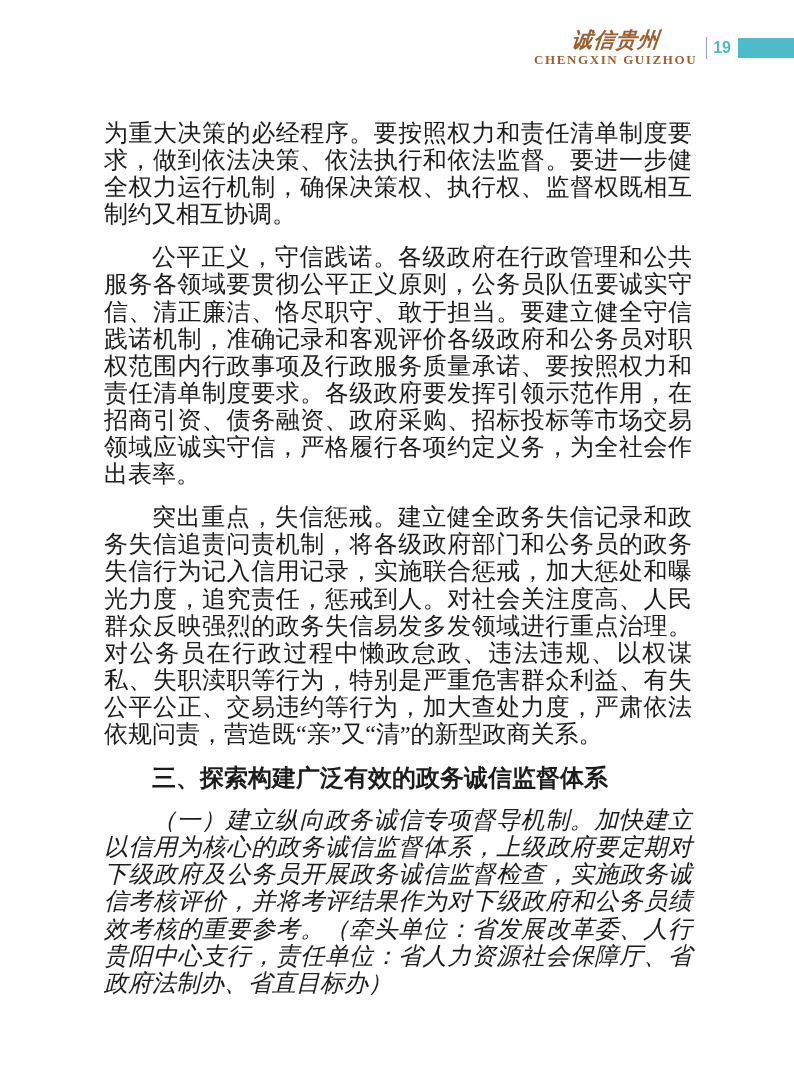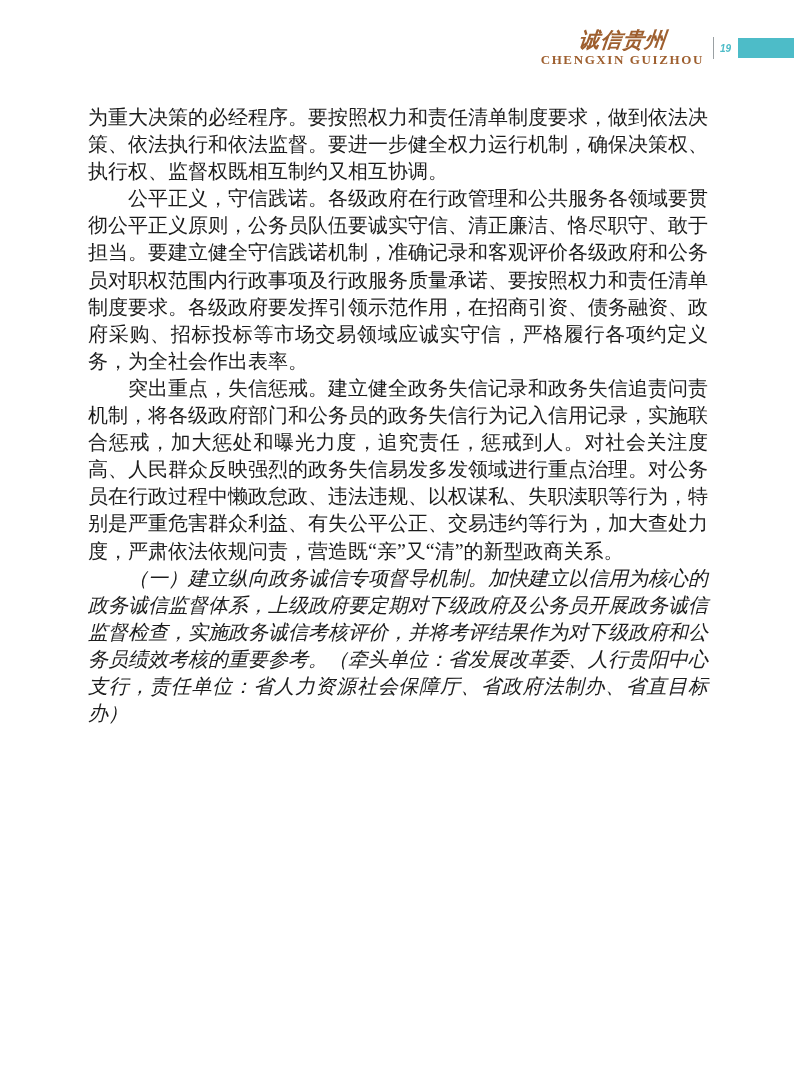--- a/index.html
+++ b/index.html
@@ -49,42 +49,41 @@
   .header-divider {
     width: 1px;
     height: 22px;
     background: #9aa0a3;
     margin: 0 6px 0 2px;
   }
   .page-num {
     color: var(--accent, #4dbcc8);
     font-family: "Liberation Sans", "DejaVu Sans", sans-serif;
     font-weight: bold;
-    font-size: 10px;
+    font-size: 16px;
     margin-right: 7px;
-    font-style: italic;
   }
   .accent-bar {
     width: 56px;
     height: 20px;
     background: var(--accent, #4dbcc8);
   }
 
   
   .content {
     position: absolute;
     left: 88px;
     top: 104px;
     width: 620px;
     color: #1c1c1c;
   }
   .content p, .content h2 {
-    margin: 0;
+    margin: 16px;
     padding: 0;
-    font-size: 20px;
+    font-size: 24px;
     line-height: 27.1px;
     text-align: justify;
     text-justify: inter-character;
     font-weight: normal;
   }
   .para-body { font-family: "Liberation Serif", "DejaVu Serif", serif; }
   .para-indent { text-indent: 2em; }
   .para-heading {
     font-family: "Liberation Sans", "DejaVu Sans", sans-serif;
     font-weight: bold !important;
@@ -108,16 +107,17 @@
     </div>
     <div class="header-divider"></div>
     <div class="page-num">19</div>
     <div class="accent-bar"></div>
   </div>
 
   <div class="content">
       <p class="para-body">为重大决策的必经程序。要按照权力和责任清单制度要求，做到依法决策、依法执行和依法监督。要进一步健全权力运行机制，确保决策权、执行权、监督权既相互制约又相互协调。</p>
       <p class="para-body para-indent">公平正义，守信践诺。各级政府在行政管理和公共服务各领域要贯彻公平正义原则，公务员队伍要诚实守信、清正廉洁、恪尽职守、敢于担当。要建立健全守信践诺机制，准确记录和客观评价各级政府和公务员对职权范围内行政事项及行政服务质量承诺、要按照权力和责任清单制度要求。各级政府要发挥引领示范作用，在招商引资、债务融资、政府采购、招标投标等市场交易领域应诚实守信，严格履行各项约定义务，为全社会作出表率。</p>
       <p class="para-body para-indent">突出重点，失信惩戒。建立健全政务失信记录和政务失信追责问责机制，将各级政府部门和公务员的政务失信行为记入信用记录，实施联合惩戒，加大惩处和曝光力度，追究责任，惩戒到人。对社会关注度高、人民群众反映强烈的政务失信易发多发领域进行重点治理。对公务员在行政过程中懒政怠政、违法违规、以权谋私、失职渎职等行为，特别是严重危害群众利益、有失公平公正、交易违约等行为，加大查处力度，严肃依法依规问责，营造既“亲”又“清”的新型政商关系。</p>
+      <h2 class="para-heading">三、探索构建广泛有效的政务诚信监督体系</h2>
       <p class="para-kaiti">（一）建立纵向政务诚信专项督导机制。加快建立以信用为核心的政务诚信监督体系，上级政府要定期对下级政府及公务员开展政务诚信监督检查，实施政务诚信考核评价，并将考评结果作为对下级政府和公务员绩效考核的重要参考。（牵头单位：省发展改革委、人行贵阳中心支行，责任单位：省人力资源社会保障厅、省政府法制办、省直目标办）</p>
     </div>
 
 </div>
 
 </body></html>

